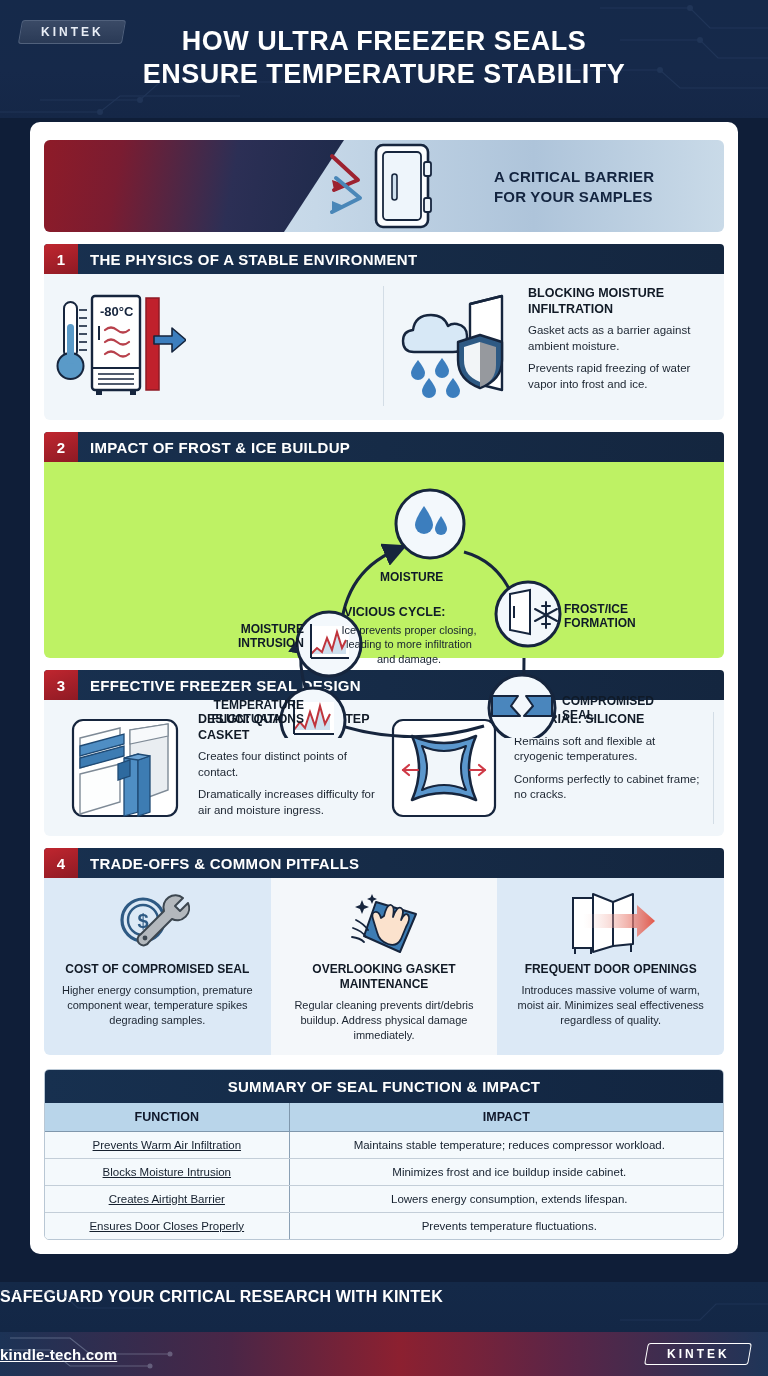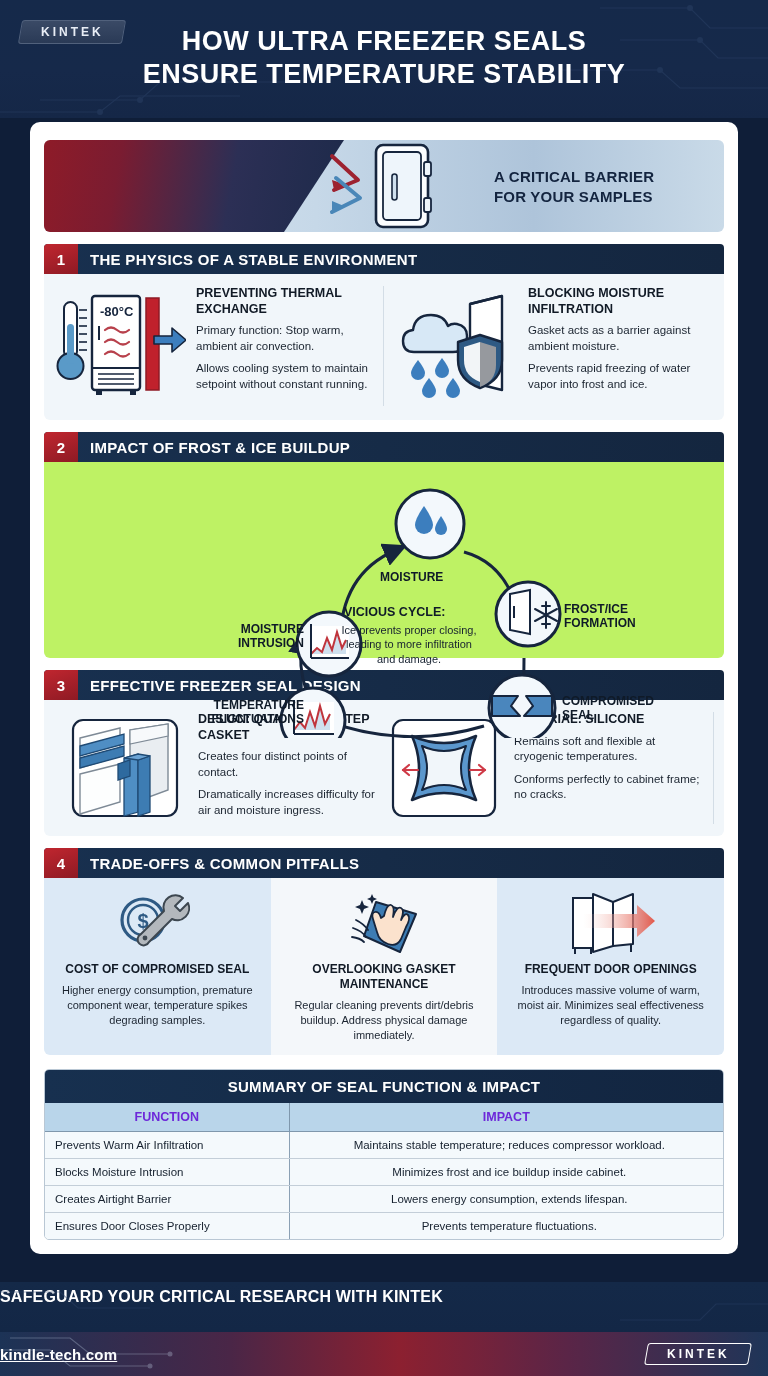--- a/index.html
+++ b/index.html
@@ -149,32 +149,32 @@
 
   
   .summary { margin-top: 14px; border: 1px solid #b9c7d4; border-radius: 5px; overflow: hidden; }
   .sum-head {
     background: linear-gradient(90deg,#17304f 0%,#122540 100%);
     color:#fff; text-align:center; font-size: 15px; font-weight: bold;
     padding: 8px 0; letter-spacing: .3px;
   }
   table { width: 100%; border-collapse: collapse; }
   th {
-    background: #b9d5ea; color:#6d28d9; font-size: 12.5px; font-weight: bold;
+    background: #b9d5ea; color:#0f172a; font-size: 12.5px; font-weight: bold;
     padding: 7px 0; border-right: 1px solid #7f97ac; border-bottom:1px solid #7f97ac;
   }
   th:last-child { border-right: none; }
   td {
     font-size: 11.5px; color:#15202e; padding: 7px 10px;
     border-bottom: 1px solid #c3ced8; border-right: 1px solid #8aa0b4;
     background: #f4f9fc;
   }
   td:last-child { border-right: none; }
   tr:last-child td { border-bottom: none; }
-  td.c-func { text-align: left; width: 36%; }
+  td.c-func { text-align: center; width: 36%; text-decoration: underline; }
   td.c-imp  { text-align: center; padding-left: 16px; }
 
   
   .footer-cta {
     position: absolute; left: 0; right: 0; top: 1282px; height: 50px;
     background: linear-gradient(180deg,#142948 0%,#132746 100%);
     text-align: left; overflow: hidden;
   }
   .cta-h { color:#fff; font-size: 16px; font-weight: bold; padding-top: 6px; letter-spacing:.2px;}
   .cta-p { color:#dce5f0; font-size: 11.5px; padding-top: 5px; }
@@ -292,25 +292,20 @@
             <g stroke="#b8414c" stroke-width="2.2" fill="none" stroke-linecap="round">
               <path d="M51 40 q6 -5 12 0 q6 5 12 0"></path>
               <path d="M51 52 q6 -5 12 0 q6 5 12 0"></path>
               <path d="M51 64 q6 -5 12 0 q6 5 12 0"></path>
             </g>
 
             <rect x="92" y="8" width="13" height="92" fill="#c0212c" stroke="#8e1a24" stroke-width="1.5"></rect>
 
             <path d="M100 46 h18 v-8 l14 12 l-14 12 v-8 h-18 z" fill="#3c7ebe" stroke="#16253d" stroke-width="1.6" stroke-linejoin="round"></path>
           </svg>
-        </div>
-        <div class="col-txt">
-          <div class="h3">PREVENTING THERMAL EXCHANGE</div>
-          <div class="p">Primary function: Stop warm, ambient air convection.</div>
-          <div class="p">Allows cooling system to maintain setpoint without constant running.</div>
         </div>
       </div>
 
       <div class="col right">
         <div class="col-icon">
           <svg width="120" height="112" viewBox="0 0 120 112">
 
             <path d="M72 14 L104 6 V100 L72 92 Z" fill="#fff" stroke="#16253d" stroke-width="2.4" stroke-linejoin="round"></path>
             <path d="M72 14 L104 6" stroke="#16253d" stroke-width="2.4"></path>
 

